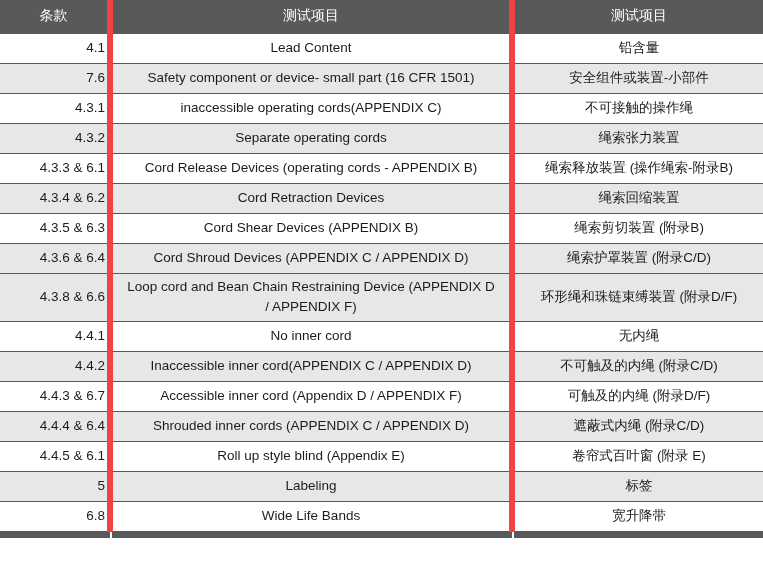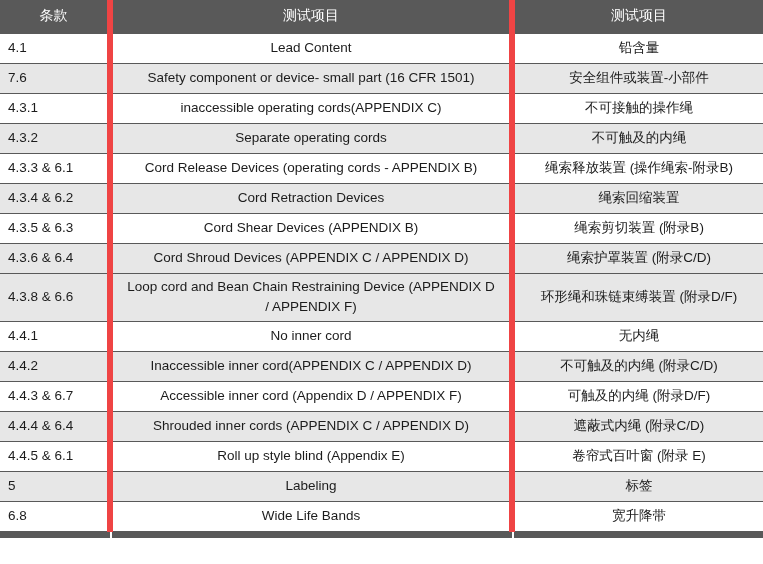--- a/index.html
+++ b/index.html
@@ -37,21 +37,21 @@
     height: 30px;
     padding: 3px 10px;
     vertical-align: middle;
     border-top: 1px solid #595959;
     background: #ffffff;
     line-height: 1.55;
   }
   tbody tr:last-child td { border-bottom: 1px solid #595959; }
   tbody tr.striped td { background: #e7e7e7; }
 
-  td.clause { text-align: left; padding: 3px 8px; }
+  td.clause { text-align: right; padding: 3px 2px; }
   td.en     { text-align: center; padding-left: 12px; padding-right: 12px; margin-top: 20px; }
   td.zh     { text-align: center; padding: 3px 6px; }
 
   .next-header-strip { display: flex; width: 763px; height: 6px; }
   .next-header-strip .seg { background: #595959; height: 6px; }
   .next-header-strip .seg-1 { width: 110px; }
   .next-header-strip .seg-2 { width: 402px; border-left: 2px solid #ffffff; }
   .next-header-strip .seg-3 { width: 251px; border-left: 2px solid #ffffff; }
 </style>
 </head>
@@ -82,21 +82,21 @@
         <td class="zh">安全组件或装置-小部件</td>
       </tr>
       <tr>
         <td class="clause">4.3.1</td>
         <td class="en">inaccessible operating cords(APPENDIX C)</td>
         <td class="zh">不可接触的操作绳</td>
       </tr>
       <tr class="striped">
         <td class="clause">4.3.2</td>
         <td class="en">Separate operating cords</td>
-        <td class="zh">不可触及的内绳</td>
+        <td class="zh">绳索张力装置</td>
       </tr>
       <tr>
         <td class="clause">4.3.3 &amp; 6.1</td>
         <td class="en">Cord Release Devices (operating cords - APPENDIX B)</td>
         <td class="zh">绳索释放装置 (操作绳索-附录B)</td>
       </tr>
       <tr class="striped">
         <td class="clause">4.3.4 &amp; 6.2</td>
         <td class="en">Cord Retraction Devices</td>
         <td class="zh">绳索回缩装置</td>

